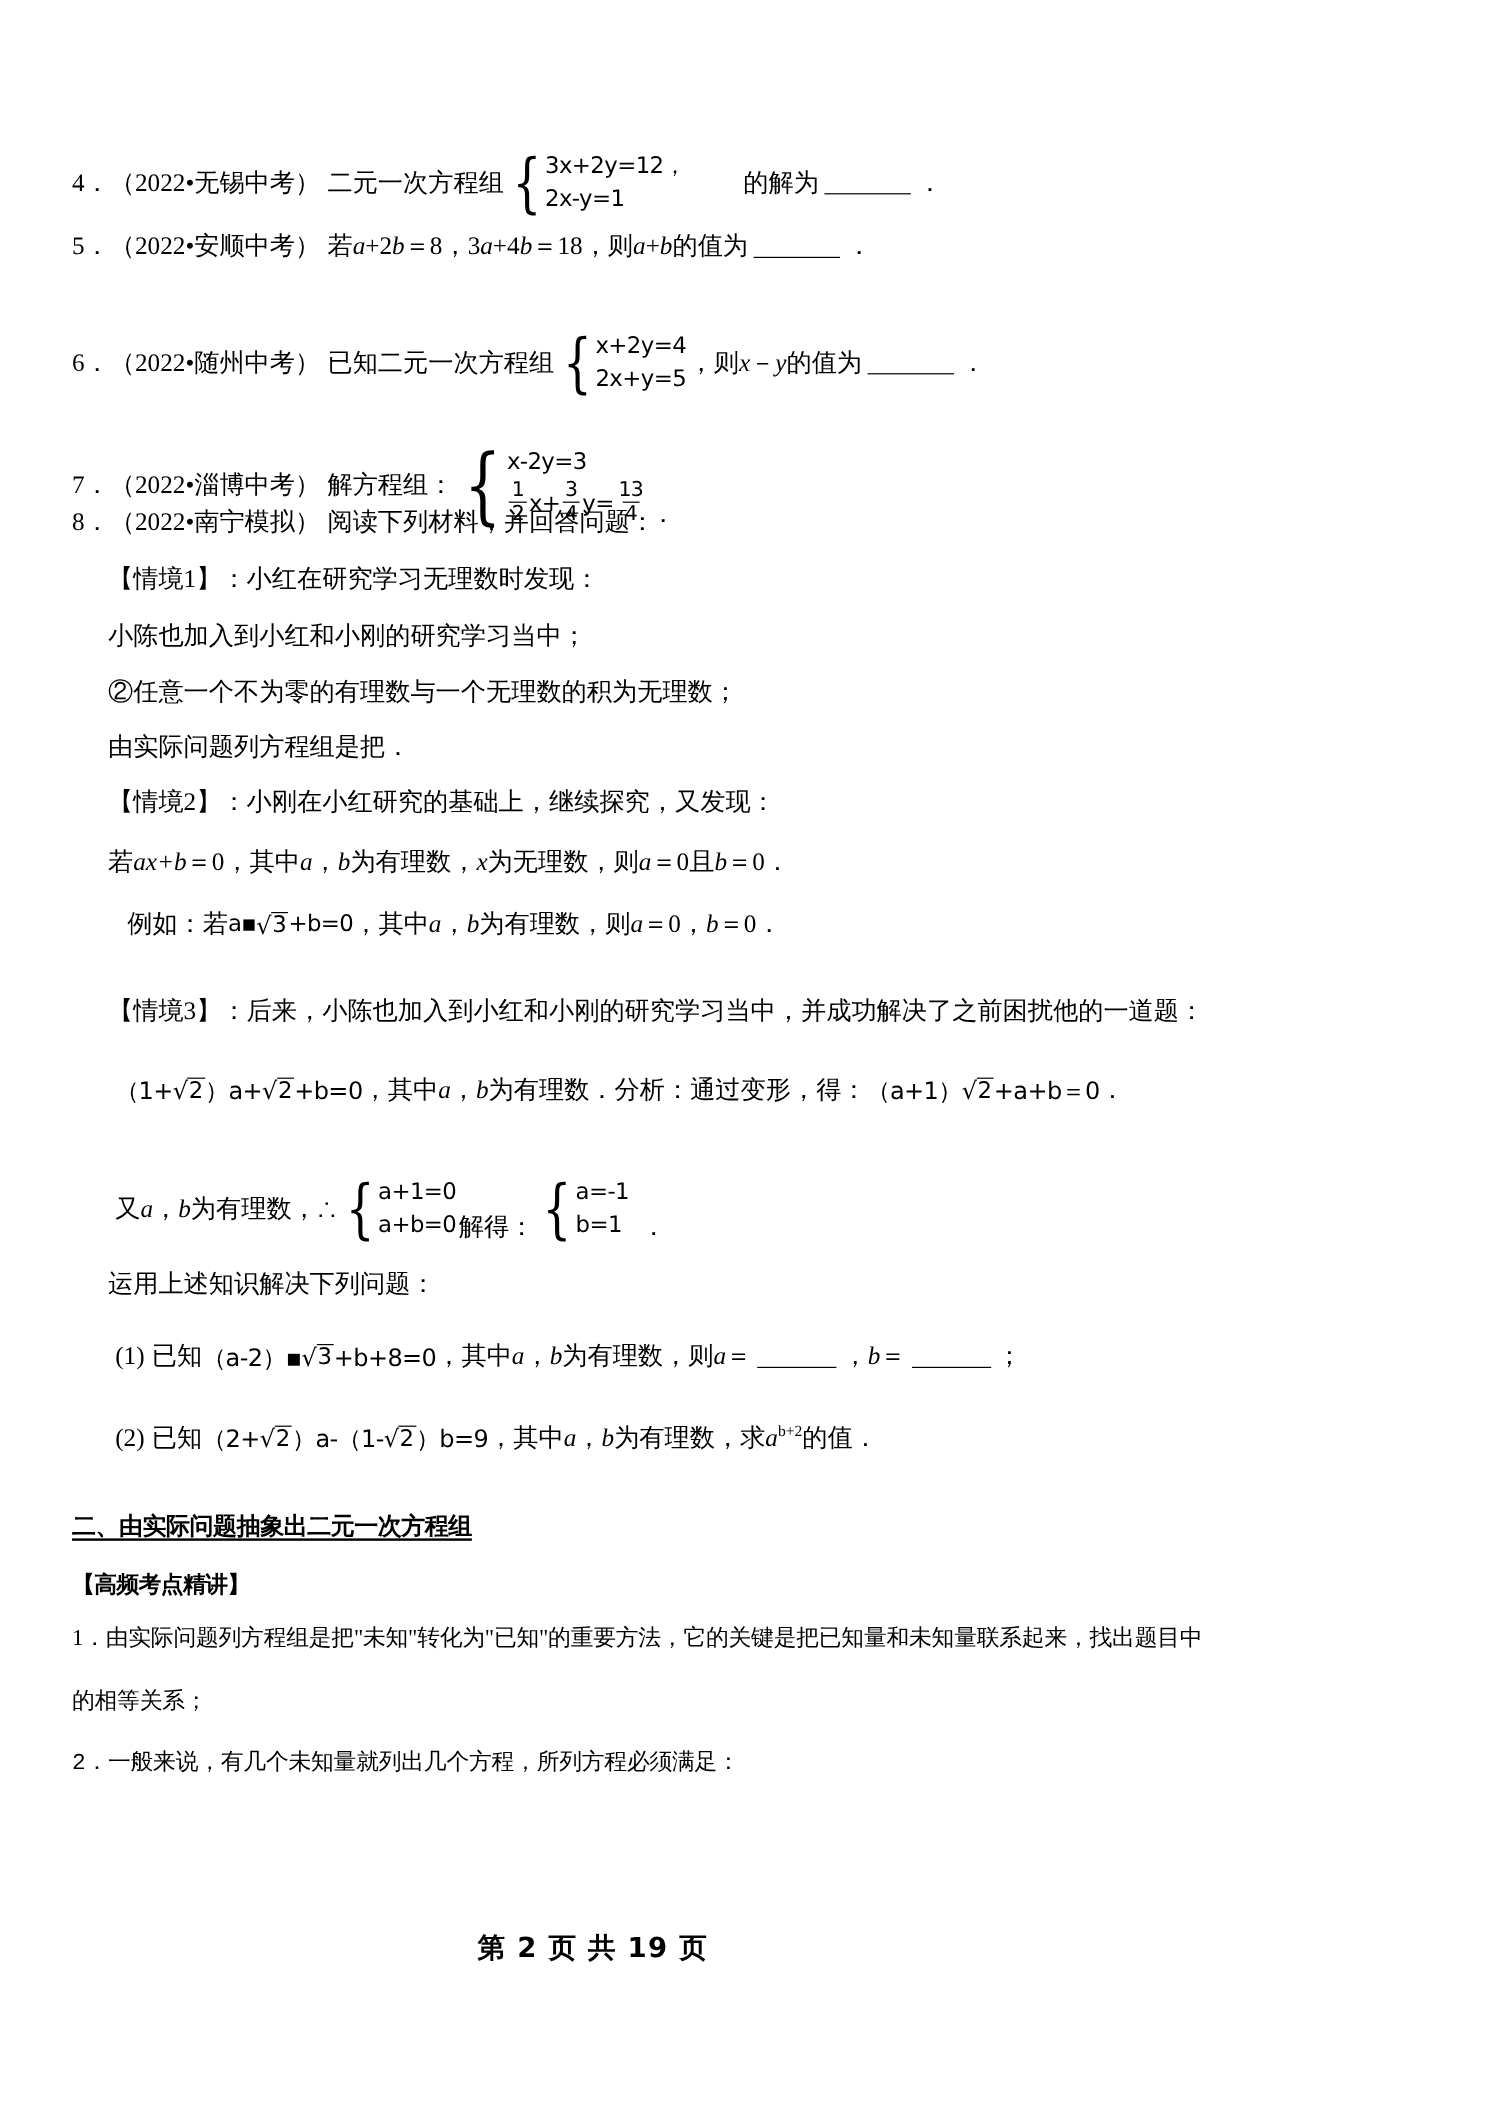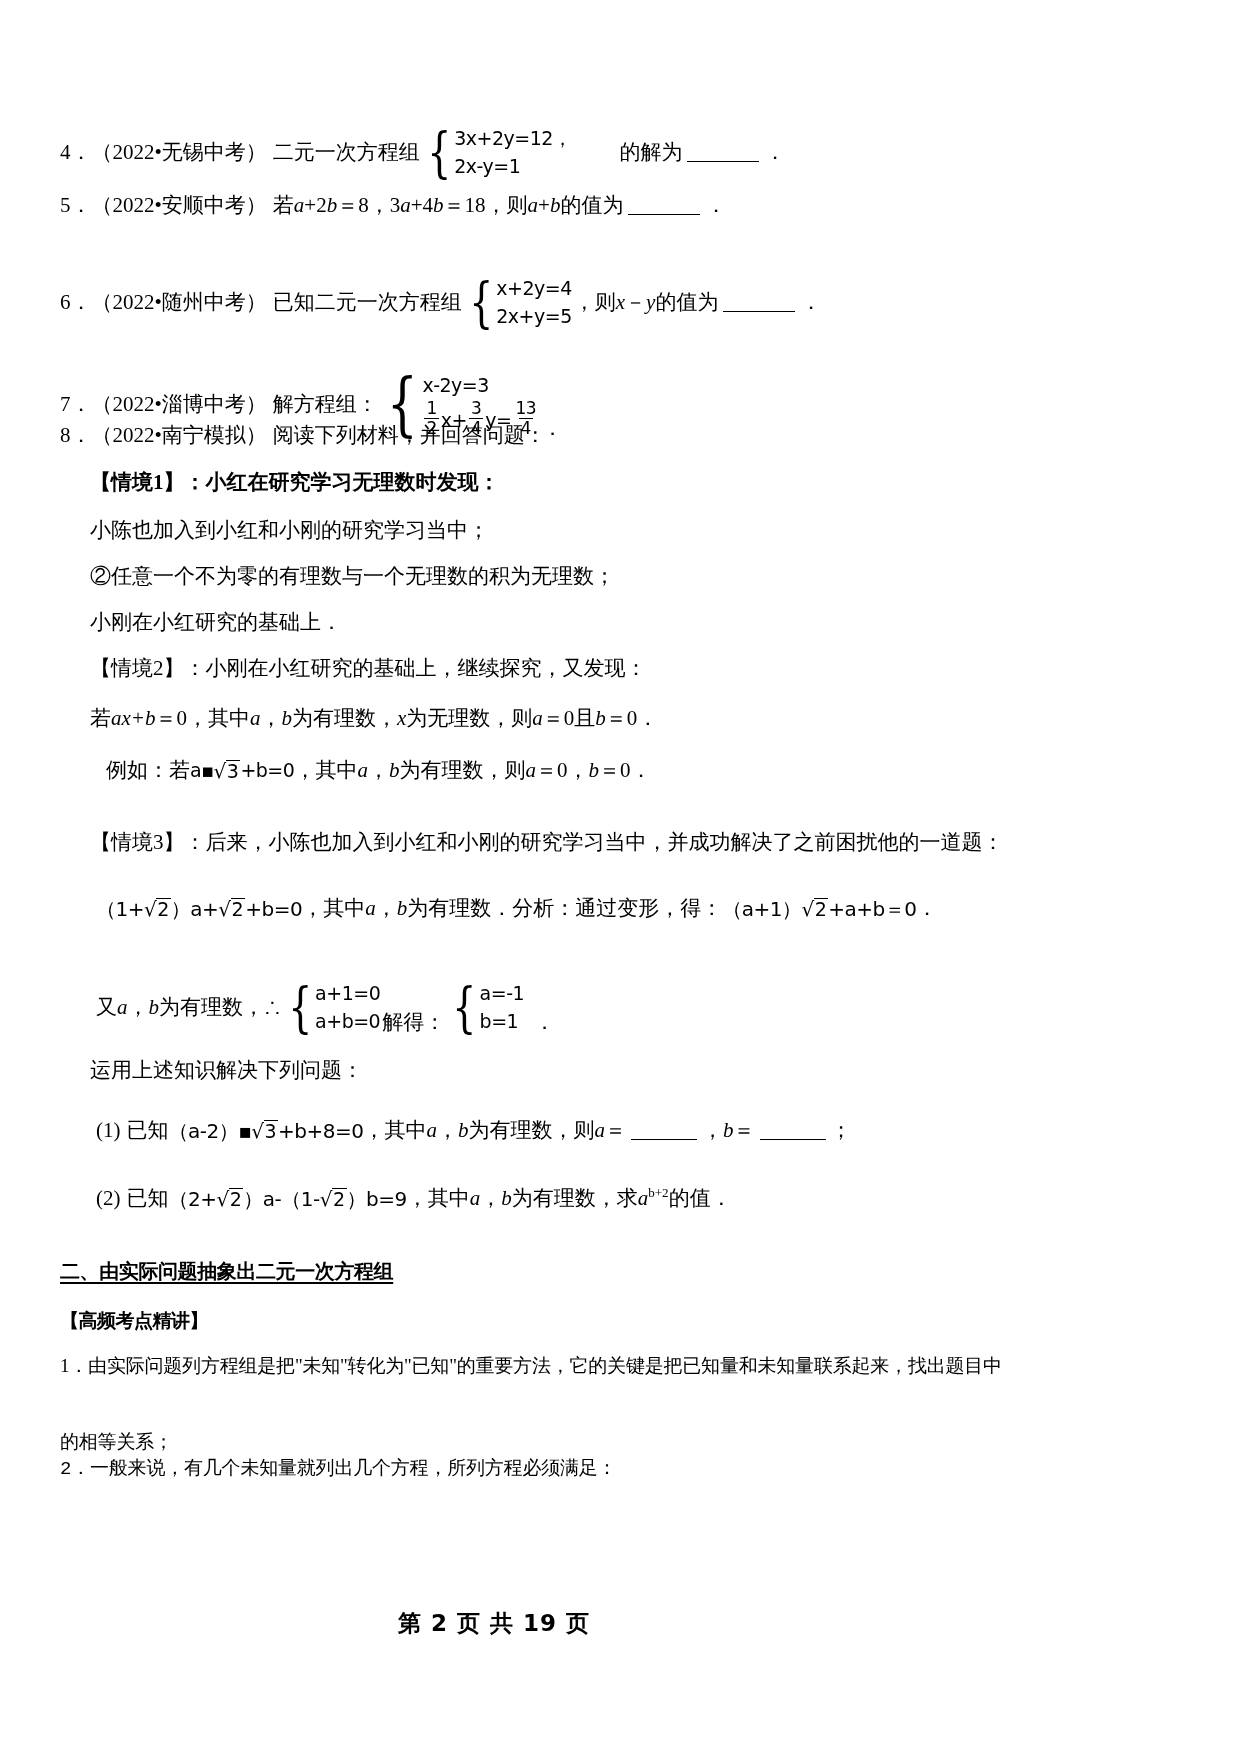--- a/index.html
+++ b/index.html
@@ -265,25 +265,25 @@
       <span style="align-self:flex-end;">．</span>
     </div>
 
     <div class="qline abs" style="left:0px; top:365px;">
       <span class="num">8．</span>
       <span>（2022•南宁模拟）</span>
       <span class="sep"></span>
       <span>阅读下列材料，并回答问题：</span>
     </div>
 
-    <div class="para abs indent1" style="left:0px; top:412px;font-weight:bold;">【情境1】：小红在研究学习无理数时发现：</div>
+    <div class="para abs indent1" style="left:0px; top:412px;">【情境1】：小红在研究学习无理数时发现：</div>
 
     <div class="para abs indent1" style="left:0px; top:460px;">小陈也加入到小红和小刚的研究学习当中；</div>
     <div class="para abs indent1" style="left:0px; top:506px;">②任意一个不为零的有理数与一个无理数的积为无理数；</div>
-    <div class="para abs indent1" style="left:0px; top:552px;">小刚在小红研究的基础上．</div>
+    <div class="para abs indent1" style="left:0px; top:552px;">由实际问题列方程组是把．</div>
 
     <div class="para abs indent1" style="left:0px; top:598px;">【情境2】：小刚在小红研究的基础上，继续探究，又发现：</div>
 
     <div class="para abs indent1" style="left:0px; top:648px;">
       <span>若</span>
       <i class="v">ax+b</i>
       <span>＝0，其中</span>
       <i class="v">a</i>
       <span>，</span>
       <i class="v">b</i>
@@ -426,19 +426,19 @@
       <span>为有理数，求</span>
       <span style="white-space:nowrap;">
         <i class="v">a</i><sup class="exp">b+2</sup>
       </span>
       <span>的值．</span>
     </div>
 
     <div class="abs sec-head" style="left:0px; top:1198px;">二、由实际问题抽象出二元一次方程组</div>
     <div class="abs sub-head" style="left:0px; top:1248px;">【高频考点精讲】</div>
     <div class="abs note" style="left:0px; top:1296px;">1．由实际问题列方程组是把"未知"转化为"已知"的重要方法，它的关键是把已知量和未知量联系起来，找出题目中</div>
-    <div class="abs note" style="left:0px; top:1348px;margin-top:24px;">的相等关系；</div>
+    <div class="abs note" style="left:0px; top:1348px;">的相等关系；</div>
     <div class="abs note" style="left:0px; top:1400px;font-family:Liberation Mono, monospace;">2．一般来说，有几个未知量就列出几个方程，所列方程必须满足：</div>
 
   </div>
 
   <div class="footer">第 2 页 共 19 页</div>
 </div>
 
 </body></html>

